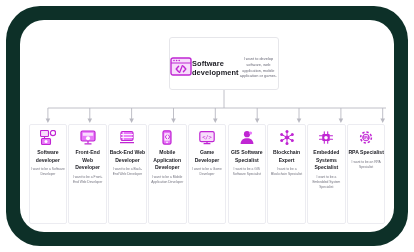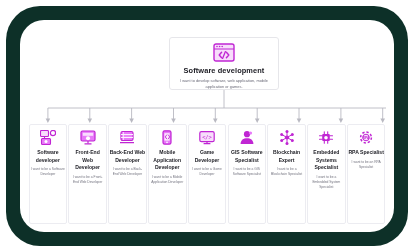--- a/index.html
+++ b/index.html
@@ -28,21 +28,21 @@
   }
 
   
   #root-node {
     position:absolute;
     left:149px; top:17px;
     width:110px; height:53px;
     background:#ffffff;
     border:1px solid #e6e6ea;
     border-radius:3px;
-    display:flex; flex-direction:column;
+    display:flex; flex-direction:row;
     align-items:center;
     padding-top:5px;
   }
   .root-icon {
     width:22px; height:19px;
     display:flex; align-items:center; justify-content:center;
   }
   #root-title {
     font-size:7.4px;
     font-weight:bold;

